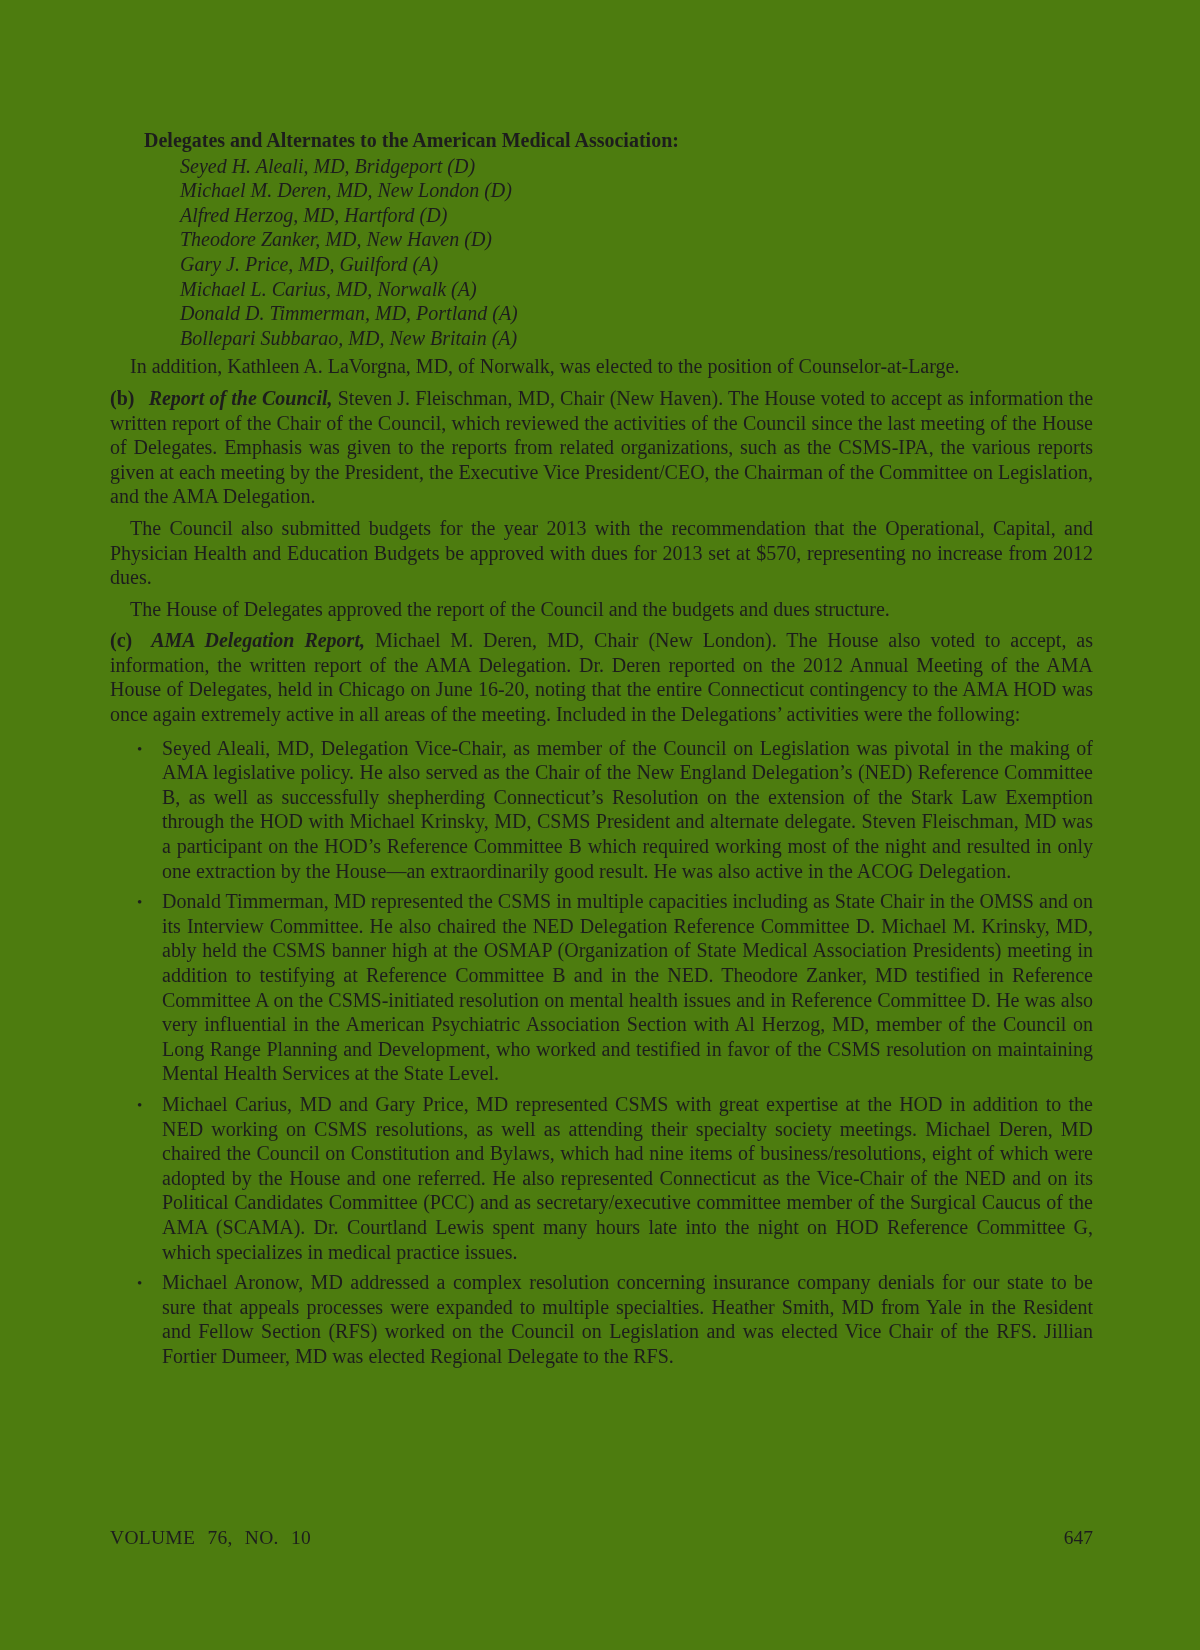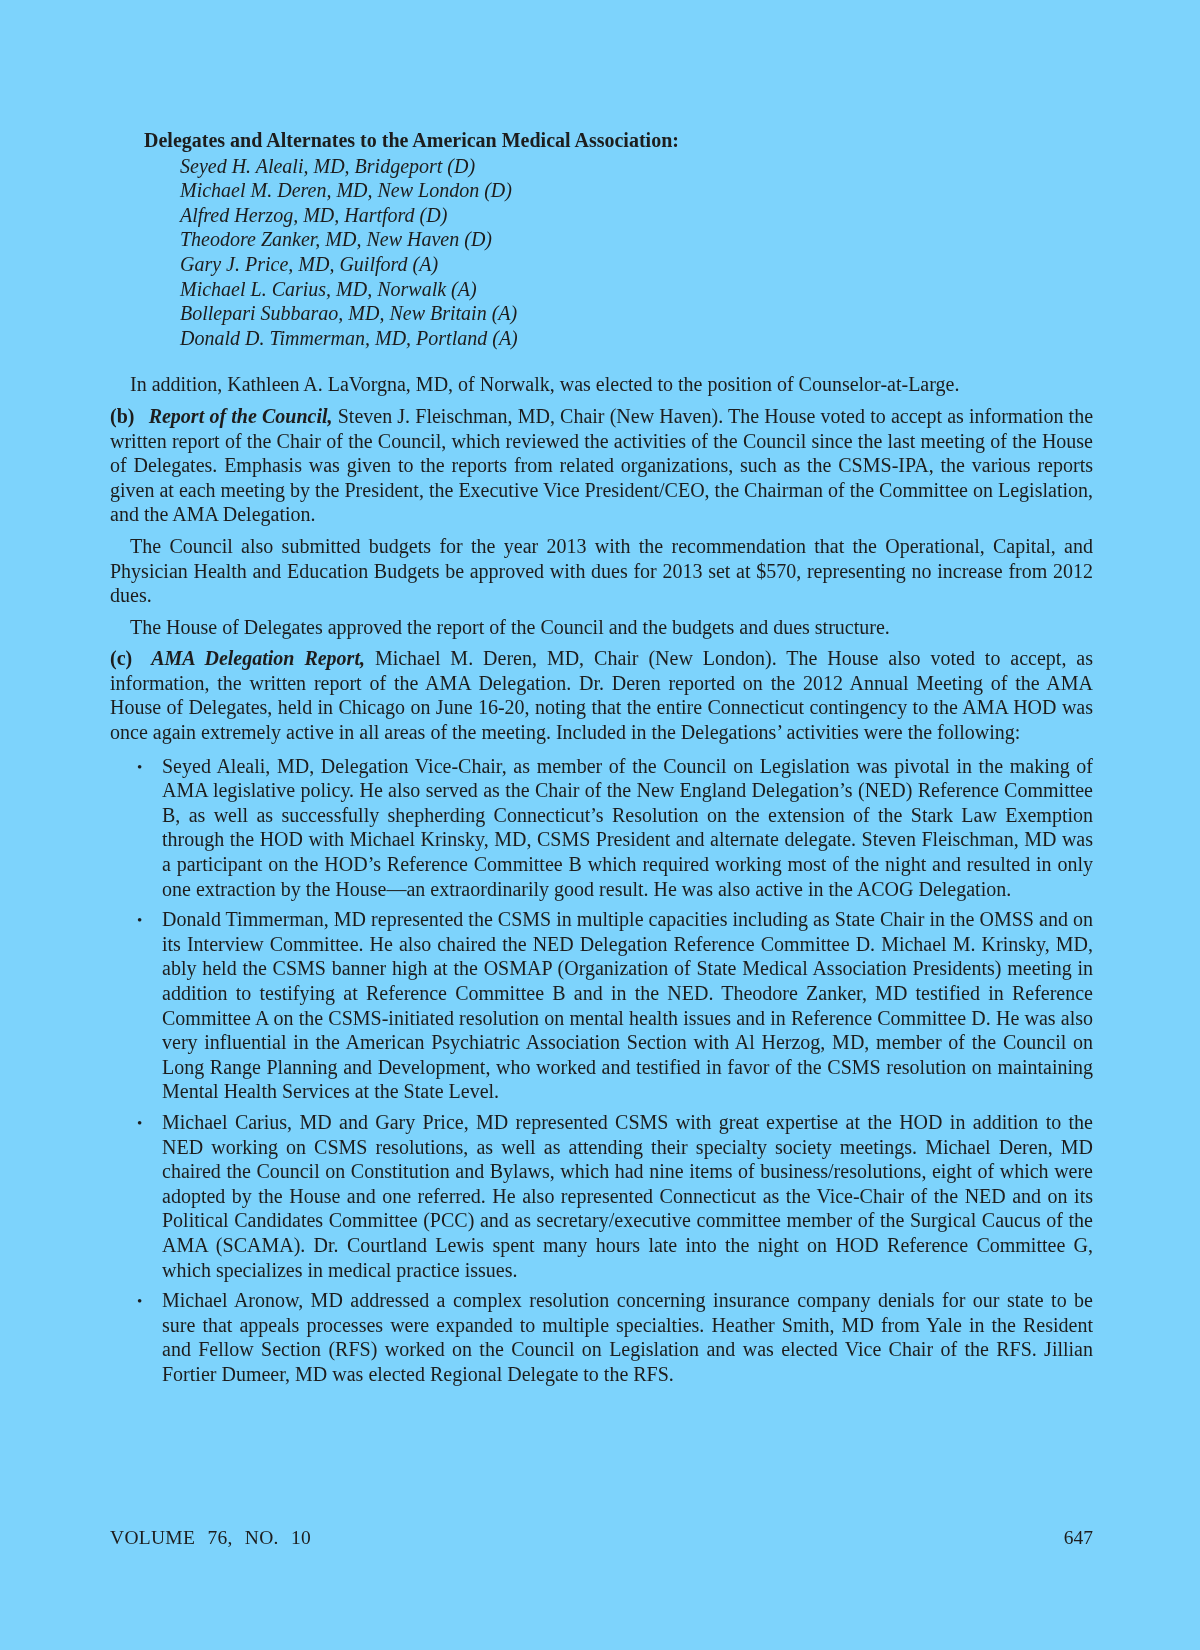--- a/index.html
+++ b/index.html
@@ -4,21 +4,21 @@
 <style>
   html, body { margin: 0; padding: 0; }
   body {
     width: 1200px; height: 1650px;
     background: #ffffff;
     position: relative;
     font-family: "Liberation Serif", serif;
     color: #1d1d1d;
     -webkit-font-smoothing: antialiased;
   }
-  .page { position: absolute; inset: 0; background: #7dd3fc; }
+  .page { position: absolute; inset: 0; background: #4d7c0f; }
   .content {
     position: absolute;
     left: 110px; top: 128px;
     width: 983px;
     font-size: 20px;
     line-height: 24.6px;
   }
   .section-heading {
     font-size: 20px;
     font-weight: bold;
@@ -28,21 +28,21 @@
   ul.names {
     list-style: none;
     margin: 0;
     padding: 0 0 0 70px;
     font-style: italic;
   }
   ul.names li { margin: 0; }
   p { margin: 0; }
   .para { text-align: justify; margin-top: 7px; }
   .first-indent { text-indent: 20px; }
-  .addendum { margin-top: 22px; }
+  .addendum { margin-top: 4px; }
   .sec-label { font-weight: bold; margin-right: 9px; }
   .sec-title { font-weight: bold; font-style: italic; }
   ul.bullets {
     list-style: none;
     margin: 9px 0 0 0;
     padding: 0;
   }
   ul.bullets li {
     position: relative;
     padding-left: 52px;
@@ -74,22 +74,22 @@
 
     <section>
       <h3 class="section-heading">Delegates and Alternates to the American Medical Association:</h3>
       <ul class="names">
         <li>Seyed H. Aleali, MD, Bridgeport (D)</li>
         <li>Michael M. Deren, MD, New London (D)</li>
         <li>Alfred Herzog, MD, Hartford (D)</li>
         <li>Theodore Zanker, MD, New Haven (D)</li>
         <li>Gary J. Price, MD, Guilford (A)</li>
         <li>Michael L. Carius, MD, Norwalk (A)</li>
+        <li>Donald D. Timmerman, MD, Portland (A)</li>
         <li>Bollepari Subbarao, MD, New Britain (A)</li>
-        <li>Donald D. Timmerman, MD, Portland (A)</li>
       </ul>
       <p class="para addendum first-indent">In addition, Kathleen A. LaVorgna, MD, of Norwalk, was elected to the position of Counselor-at-Large.</p>
     </section>
 
     <p class="para">
       <span class="sec-label">(b)</span>
       <span class="sec-title">Report of the Council,</span>
       <span>Steven J. Fleischman, MD, Chair (New Haven). The House voted to accept as information the written report of the Chair of the Council, which reviewed the activities of the Council since the last meeting of the House of Delegates. Emphasis was given to the reports from related organizations, such as the CSMS-IPA, the various reports given at each meeting by the President, the Executive Vice President/CEO, the Chairman of the Committee on Legislation, and the AMA Delegation.</span>
     </p>
 

